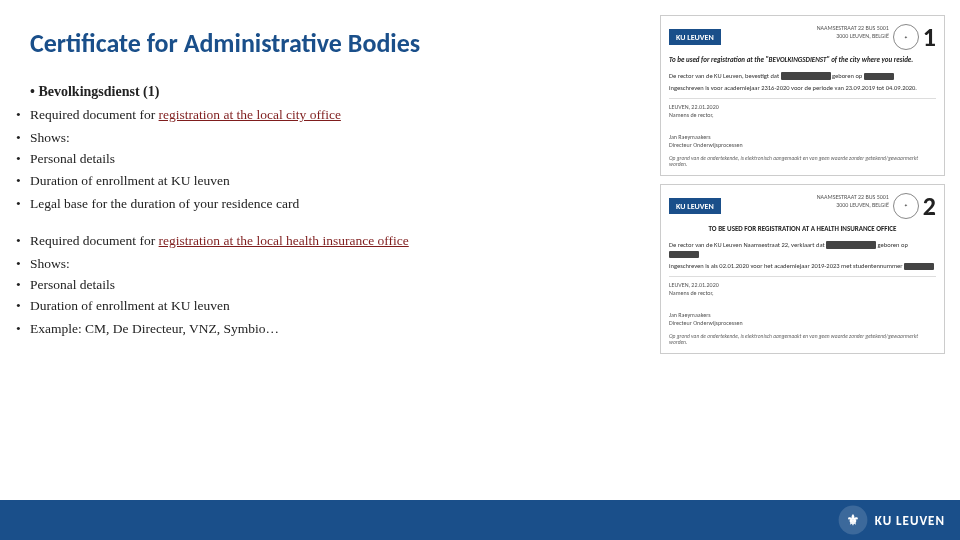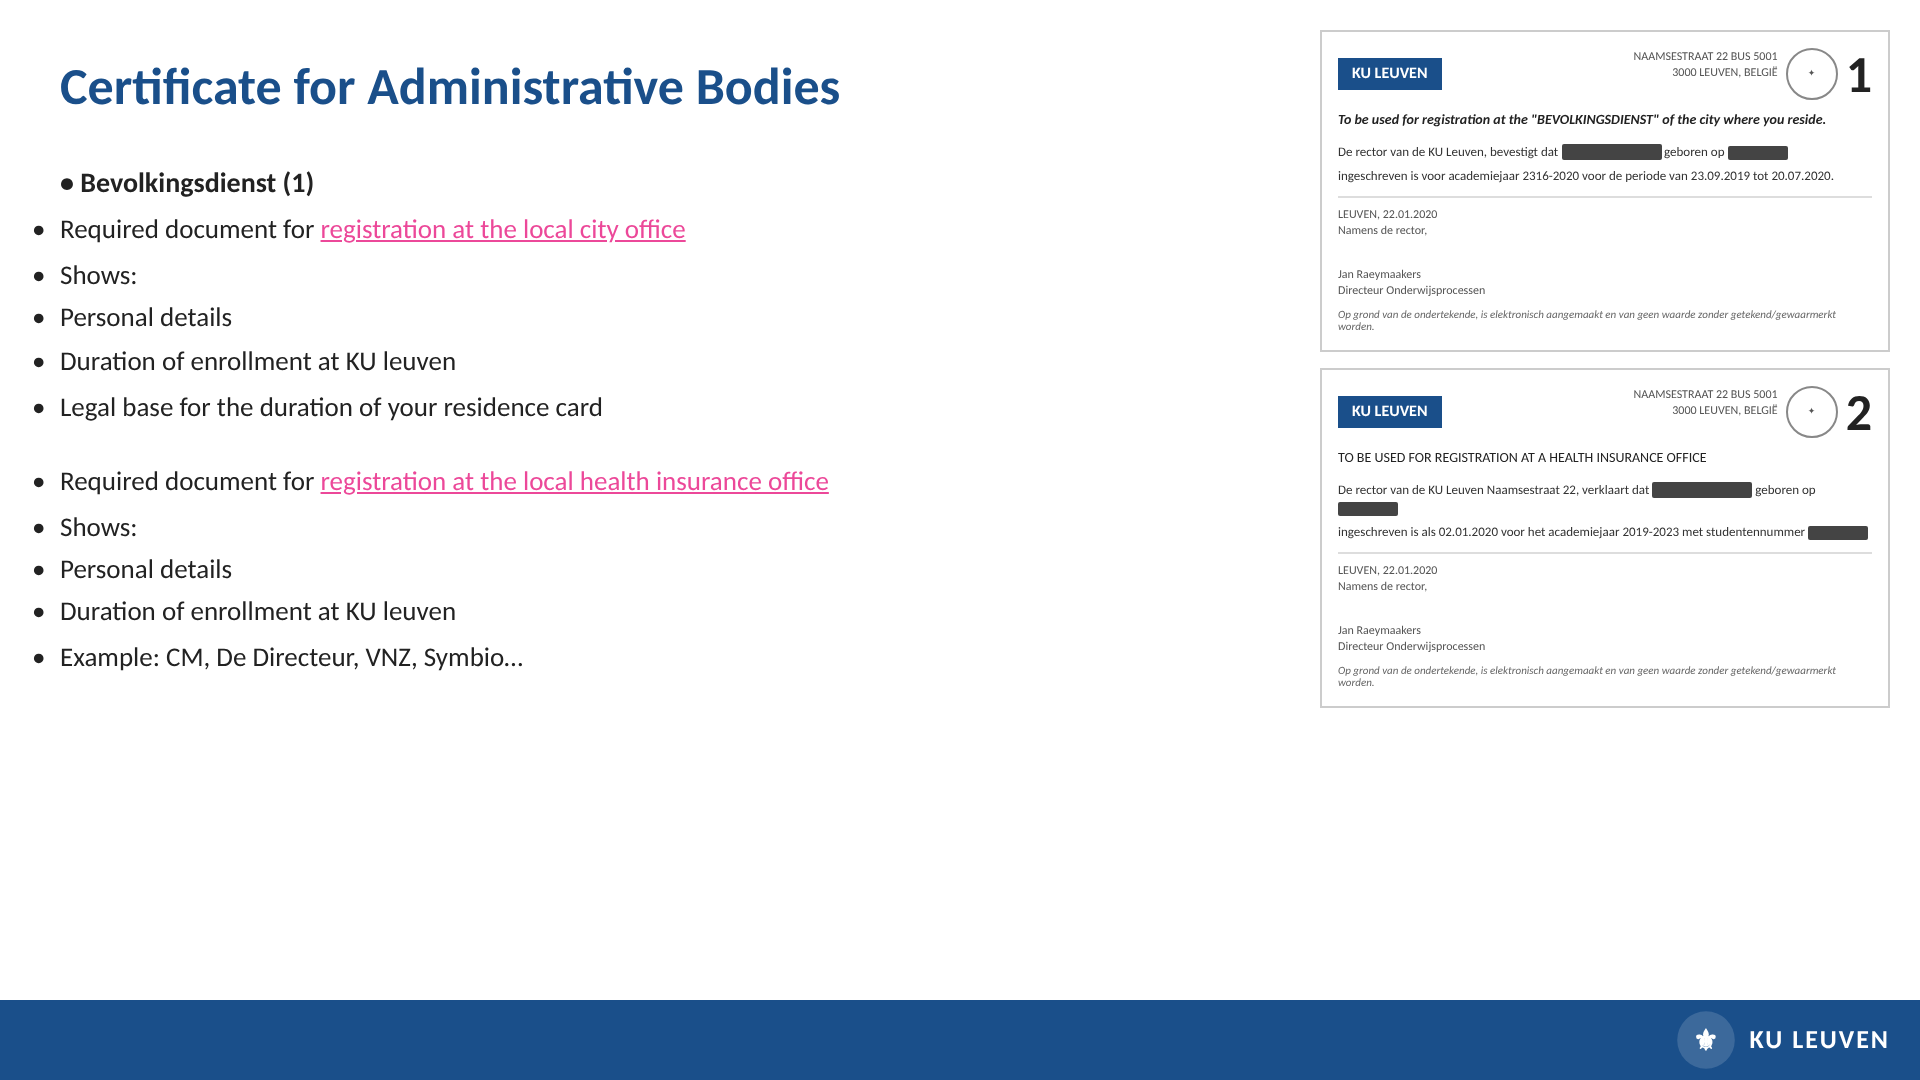--- a/index.html
+++ b/index.html
@@ -34,20 +34,21 @@
 
     .content-list {
       font-size: 13.5px;
       color: #222;
       line-height: 1.55;
     }
 
     .content-list ul {
       list-style: none;
       padding-left: 0;
+      font-family: Liberation Serif, serif;
     }
 
     .content-list > ul > li {
       margin-bottom: 16px;
     }
 
     .section-title {
       font-weight: bold;
       font-size: 14px;
     }
@@ -77,21 +78,21 @@
     }
 
     .sub-sub-list li::before {
       content: "•";
       position: absolute;
       left: -14px;
     }
 
     a.underline-link {
       text-decoration: underline;
-      color: #ec4899;
+      color: #7f1d1d;
     }
 
     .right-panel {
       width: 310px;
       display: flex;
       flex-direction: column;
       align-items: center;
       padding: 10px 10px 10px 5px;
       gap: 10px;
       justify-content: flex-start;
@@ -285,21 +286,21 @@
 
         <div style="font-size:7px;font-weight:bold;color:#222;margin-bottom:4px;font-style:italic;">
           To be used for registration at the "BEVOLKINGSDIENST" of the city where you reside.
         </div>
 
         <div class="cert-body">
           <div style="margin-bottom:2px;">
             De rector van de KU Leuven, bevestigt dat <span class="cert-redacted"></span> geboren op <span class="cert-redacted-sm"></span>
           </div>
           <div style="margin-bottom:2px;">
-            ingeschreven is voor academiejaar 2316-2020 voor de periode van 23.09.2019 tot 20.07.2020.
+            ingeschreven is voor academiejaar 2316-2020 voor de periode van 23.09.2019 tot 04.09.2020.
           </div>
         </div>
 
         <hr class="cert-divider">
 
         <div class="cert-signature-block">
           <div>LEUVEN, 22.01.2020</div>
           <div>Namens de rector,</div>
           <div style="height:14px;"></div>
           <div>Jan Raeymaakers</div>
@@ -320,21 +321,21 @@
             <div style="font-size:6px; color:#555; text-align:right; line-height:1.4;">
               NAAMSESTRAAT 22 BUS 5001<br>3000 LEUVEN, BELGIË
             </div>
             <div style="width:26px;height:26px;border:1.5px solid #888;border-radius:50%;display:flex;align-items:center;justify-content:center;font-size:4.5px;color:#555;text-align:center;">
               ✦
             </div>
             <div style="font-size:26px;font-weight:bold;color:#222;line-height:1;">2</div>
           </div>
         </div>
 
-        <div style="font-size:7px;font-weight:normal;color:#222;margin-bottom:4px;">
+        <div style="font-size:7px;font-weight:bold;color:#222;margin-bottom:4px;text-align:center;">
           TO BE USED FOR REGISTRATION AT A HEALTH INSURANCE OFFICE
         </div>
 
         <div class="cert-body">
           <div style="margin-bottom:2px;">
             De rector van de KU Leuven Naamsestraat 22, verklaart dat <span class="cert-redacted"></span> geboren op <span class="cert-redacted-sm"></span>
           </div>
           <div style="margin-bottom:2px;">
             ingeschreven is als 02.01.2020 voor het academiejaar 2019-2023 met studentennummer <span class="cert-redacted-sm"></span>
           </div>

